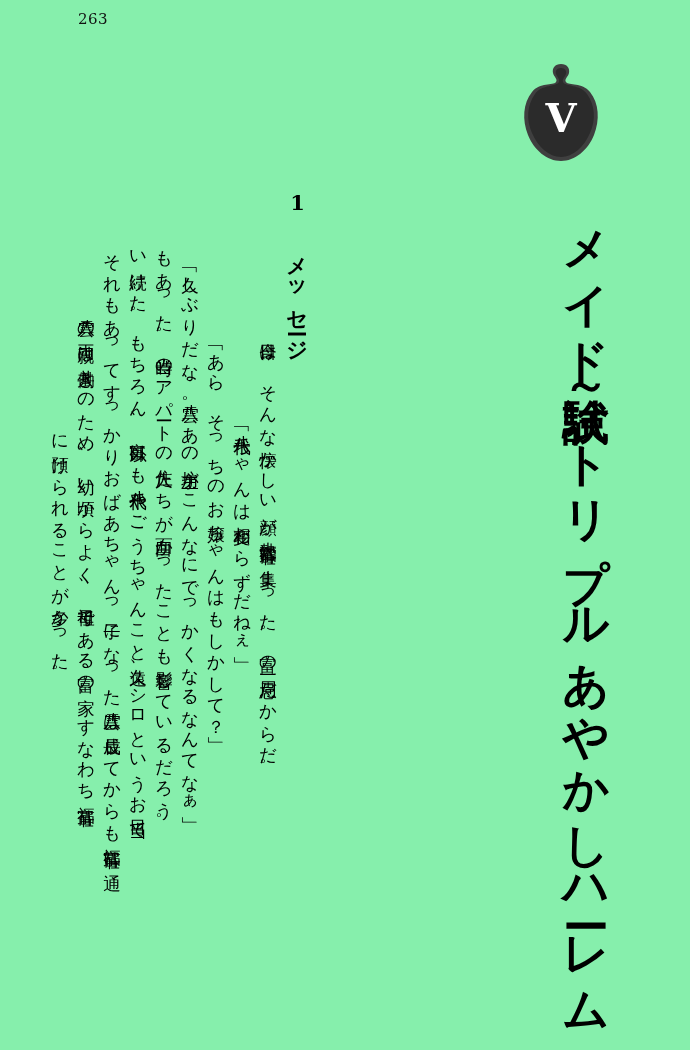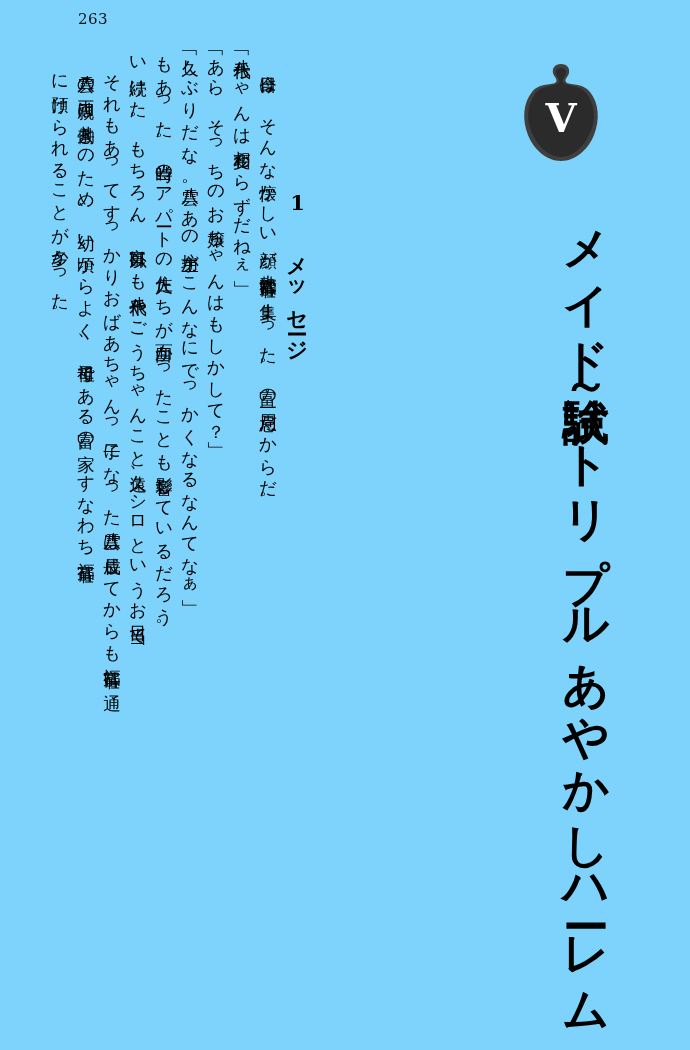--- a/index.html
+++ b/index.html
@@ -12,21 +12,22 @@
     height: 1050px;
     overflow: hidden;
     font-family: "DejaVu Serif", "Liberation Serif", serif;
     color: #000000;
     position: relative;
   }
 
   .page {
     position: absolute;
     inset: 0;
-    background: #7dd3fc;
+    background: #86efac;
+    text-align: center;
   }
 
   
   .page-number {
     position: absolute;
     top: 10px;
     left: 78px;
     font-size: 15px;
     letter-spacing: 0.5px;
     font-family: "DejaVu Serif", "Liberation Serif", serif;

